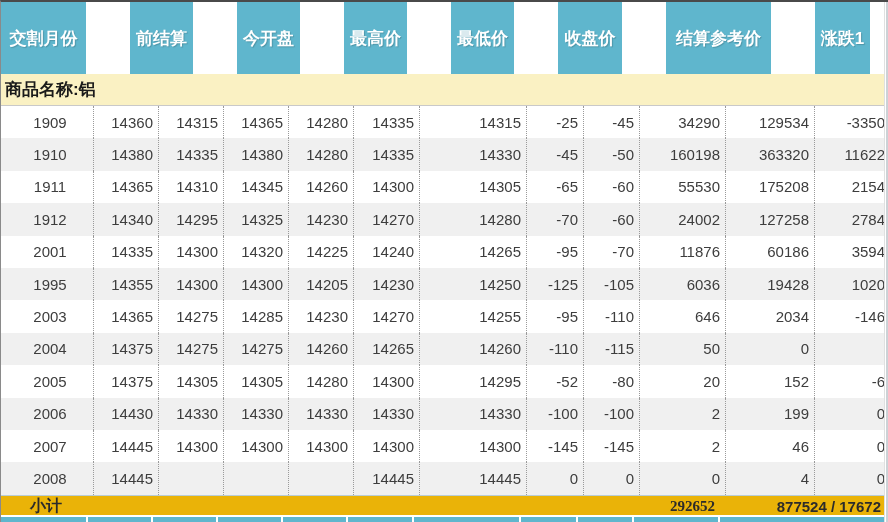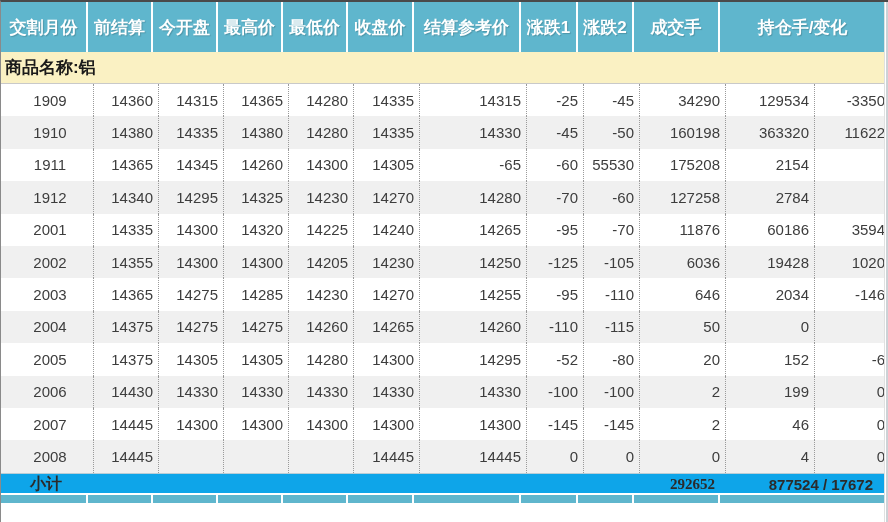--- a/index.html
+++ b/index.html
@@ -13,21 +13,21 @@
   .tbl { width:884px; }
   .grid {
     display:grid;
     grid-template-columns:87px 65px 65px 65px 65px 66px 107px 57px 56px 86px 89px 76px;
   }
   .hgrid {
     display:grid;
     grid-template-columns:87px 65px 65px 65px 65px 66px 107px 57px 56px 86px 165px;
   }
   
-  .header-row { height:50px; }
+  .header-row { height:72px;gap:42px; }
   .th {
     background:#5fb6cd; color:#fff; font-weight:bold; font-size:17px;
     display:flex; align-items:center; justify-content:center;
     border-right:2px solid #fff;
     text-shadow:1px 1px 1px rgba(0,0,0,0.18);
     white-space:nowrap;
   }
   .th:last-child { border-right:none; }
   
   .group-row {
@@ -41,33 +41,33 @@
   .td {
     font-size:15px; color:#3d3d3d;
     display:flex; align-items:center; justify-content:flex-end;
     padding-right:5px;
     border-right:1px dotted #9a9a9a;
     white-space:nowrap; overflow:hidden;
   }
   .td.month { justify-content:center; padding-right:0; }
   
   .subtotal-row {
-    height:20px; background:#0ea5e9; border-top:1px solid #b9cdd6;
+    height:20px; background:#eab308; border-top:1px solid #b9cdd6;
     font-weight:bold; color:#2b2b2b; font-size:15px;
   }
   .subtotal-row .st-label {
     grid-column:1 / span 2; display:flex; align-items:center;
     padding-left:29px; font-size:16px;
   }
   .subtotal-row .st-fill { grid-column:3 / span 7; }
   .subtotal-row .st-vol {
     grid-column:10; display:flex; align-items:center; justify-content:flex-end; padding-right:5px;font-family:Liberation Serif, serif;
   }
   .subtotal-row .st-oi {
-    grid-column:11 / span 2; display:flex; align-items:center; justify-content:flex-end; padding-right:12px;
+    grid-column:11 / span 2; display:flex; align-items:center; justify-content:flex-end; padding-right:4px;
   }
   
   .bottom-gap { height:2px; background:#fff; }
   .next-header-row { height:8px; }
   .nh { background:#5fb6cd; border-right:2px solid #fff; }
   .nh:last-child { border-right:none; }
   
   .right-strip {
     position:absolute; top:0; right:0; width:4px; height:522px;
     background:#fff; border-left:1px solid #e0e0e0;
@@ -124,59 +124,61 @@
           <div class="td">14330</div>
           <div class="td">-45</div>
           <div class="td">-50</div>
           <div class="td">160198</div>
           <div class="td">363320</div>
           <div class="td">11622</div>
         </div>
         <div class="tr grid">
           <div class="td month">1911</div>
           <div class="td">14365</div>
+          <div class="td">14310</div>
           <div class="td">14345</div>
           <div class="td">14260</div>
           <div class="td">14300</div>
           <div class="td">14305</div>
           <div class="td">-65</div>
           <div class="td">-60</div>
           <div class="td">55530</div>
           <div class="td">175208</div>
           <div class="td">2154</div>
         </div>
         <div class="tr grid">
           <div class="td month">1912</div>
           <div class="td">14340</div>
           <div class="td">14295</div>
           <div class="td">14325</div>
           <div class="td">14230</div>
           <div class="td">14270</div>
           <div class="td">14280</div>
           <div class="td">-70</div>
           <div class="td">-60</div>
+          <div class="td">24002</div>
           <div class="td">127258</div>
           <div class="td">2784</div>
         </div>
         <div class="tr grid">
           <div class="td month">2001</div>
           <div class="td">14335</div>
           <div class="td">14300</div>
           <div class="td">14320</div>
           <div class="td">14225</div>
           <div class="td">14240</div>
           <div class="td">14265</div>
           <div class="td">-95</div>
           <div class="td">-70</div>
           <div class="td">11876</div>
           <div class="td">60186</div>
           <div class="td">3594</div>
         </div>
         <div class="tr grid">
-          <div class="td month">2002</div>
+          <div class="td month">1995</div>
           <div class="td">14355</div>
           <div class="td">14300</div>
           <div class="td">14300</div>
           <div class="td">14205</div>
           <div class="td">14230</div>
           <div class="td">14250</div>
           <div class="td">-125</div>
           <div class="td">-105</div>
           <div class="td">6036</div>
           <div class="td">19428</div>

